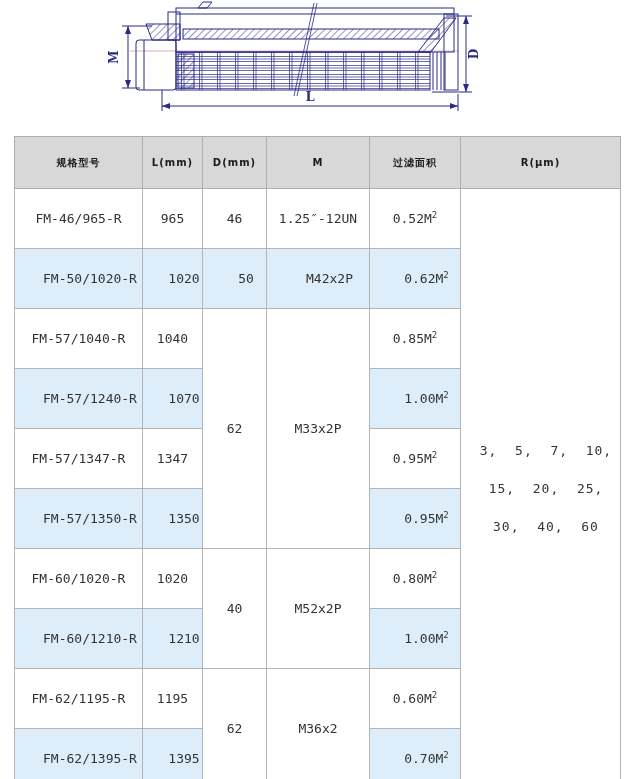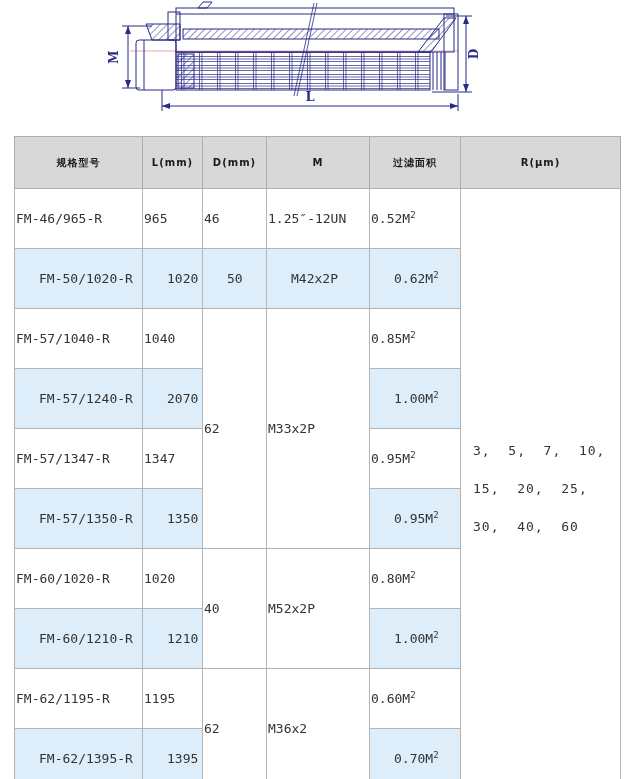--- a/index.html
+++ b/index.html
@@ -14,21 +14,21 @@
     border:1px solid #999;
   }
   .spec-table th{
     height:49px;background:#d8d8d8;border:1px solid #adadad;
     font-family:"DejaVu Sans",sans-serif;font-size:10px;font-weight:bold;color:#1a1a1a;
     text-align:center;vertical-align:middle;letter-spacing:1px;
   }
   .spec-table td{
     height:57px;background:#fff;border:1px solid #b4b4b4;
     font-family:"DejaVu Sans Mono","Liberation Mono",monospace;
-    font-size:13px;color:#333;text-align:left;vertical-align:middle;
+    font-size:13px;color:#333;text-align:center;vertical-align:middle;
   }
   .spec-table td.shade{background:var(--shade,#ddeefa);padding-left:24px;}
   .spec-table td sup{font-size:9px;line-height:0;}
   .r-line{white-space:pre;line-height:38px;letter-spacing:1px;padding-left:11px;}
   svg text{font-family:"DejaVu Serif","Liberation Serif",serif;font-weight:bold;}
 </style>
 </head>
 <body>
 
 <div class="page">
@@ -139,21 +139,21 @@
         </tr>
         <tr>
           <td>FM-57/1040-R</td>
           <td>1040</td>
           <td rowspan="4">62</td>
           <td rowspan="4">M33x2P</td>
           <td>0.85M<sup>2</sup></td>
         </tr>
         <tr>
           <td class="shade">FM-57/1240-R</td>
-          <td class="shade">2070</td>
+          <td class="shade">1070</td>
           <td class="shade">1.00M<sup>2</sup></td>
         </tr>
         <tr>
           <td>FM-57/1347-R</td>
           <td>1347</td>
           <td>0.95M<sup>2</sup></td>
         </tr>
         <tr>
           <td class="shade">FM-57/1350-R</td>
           <td class="shade">1350</td>

